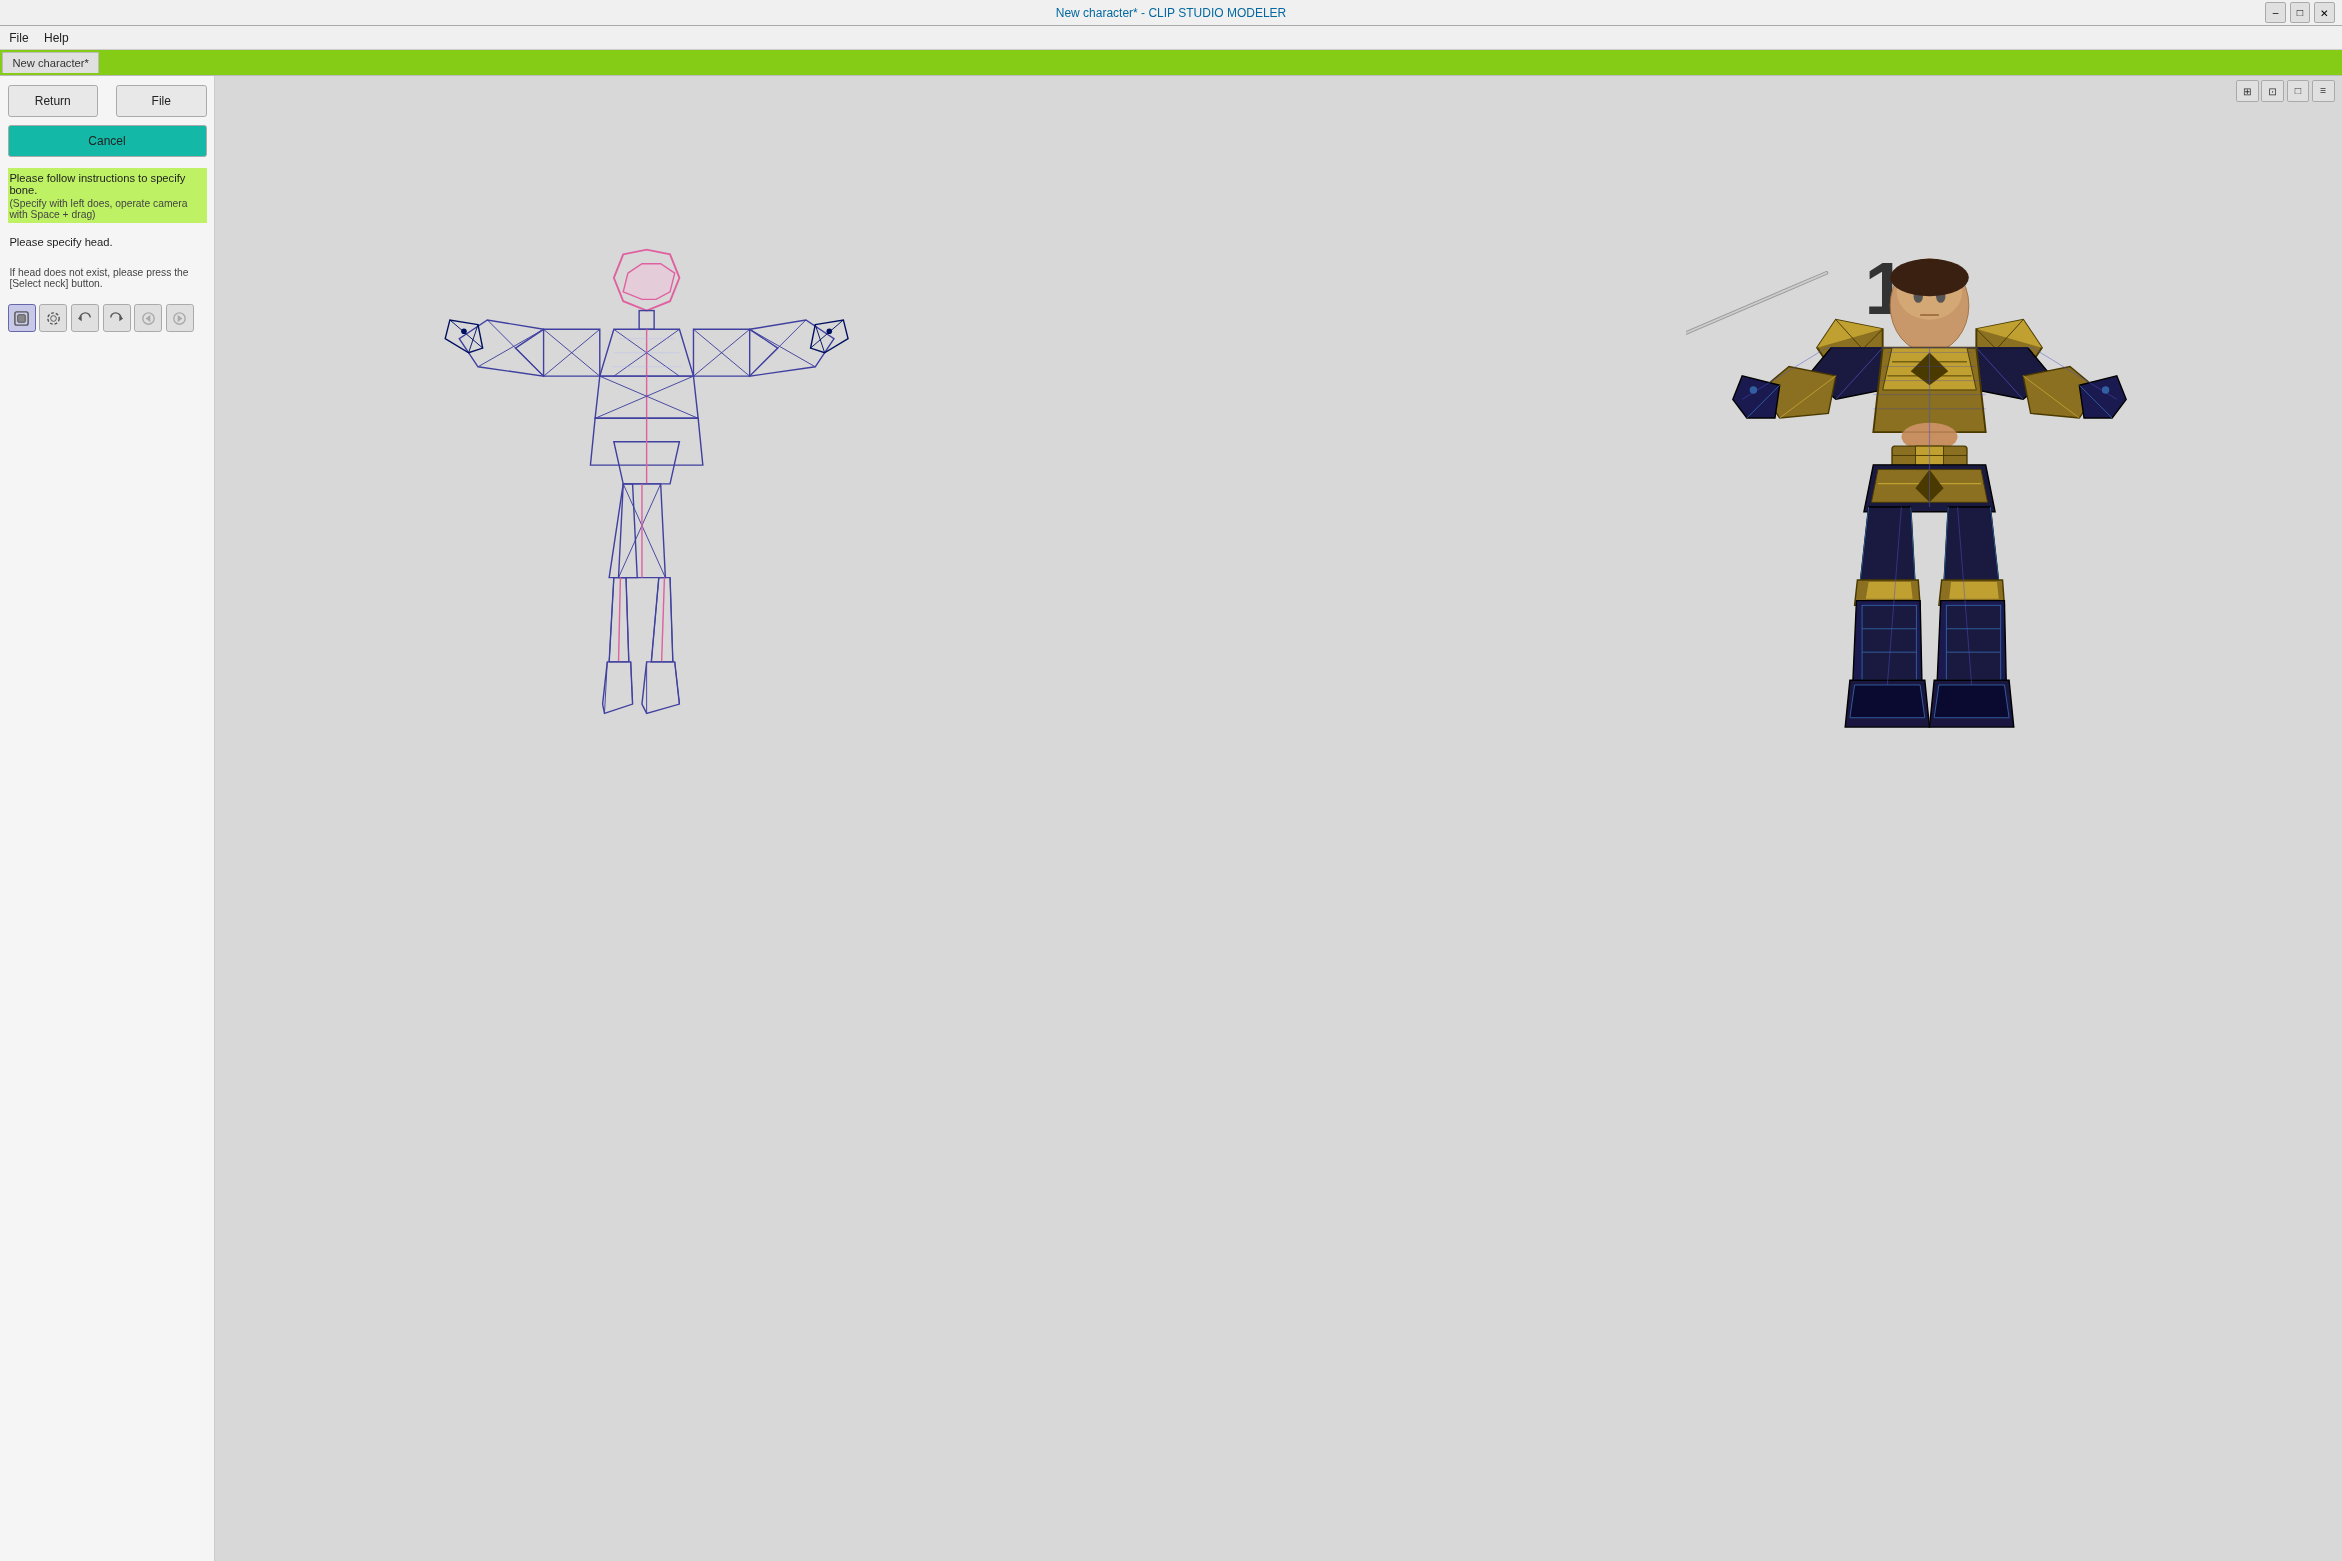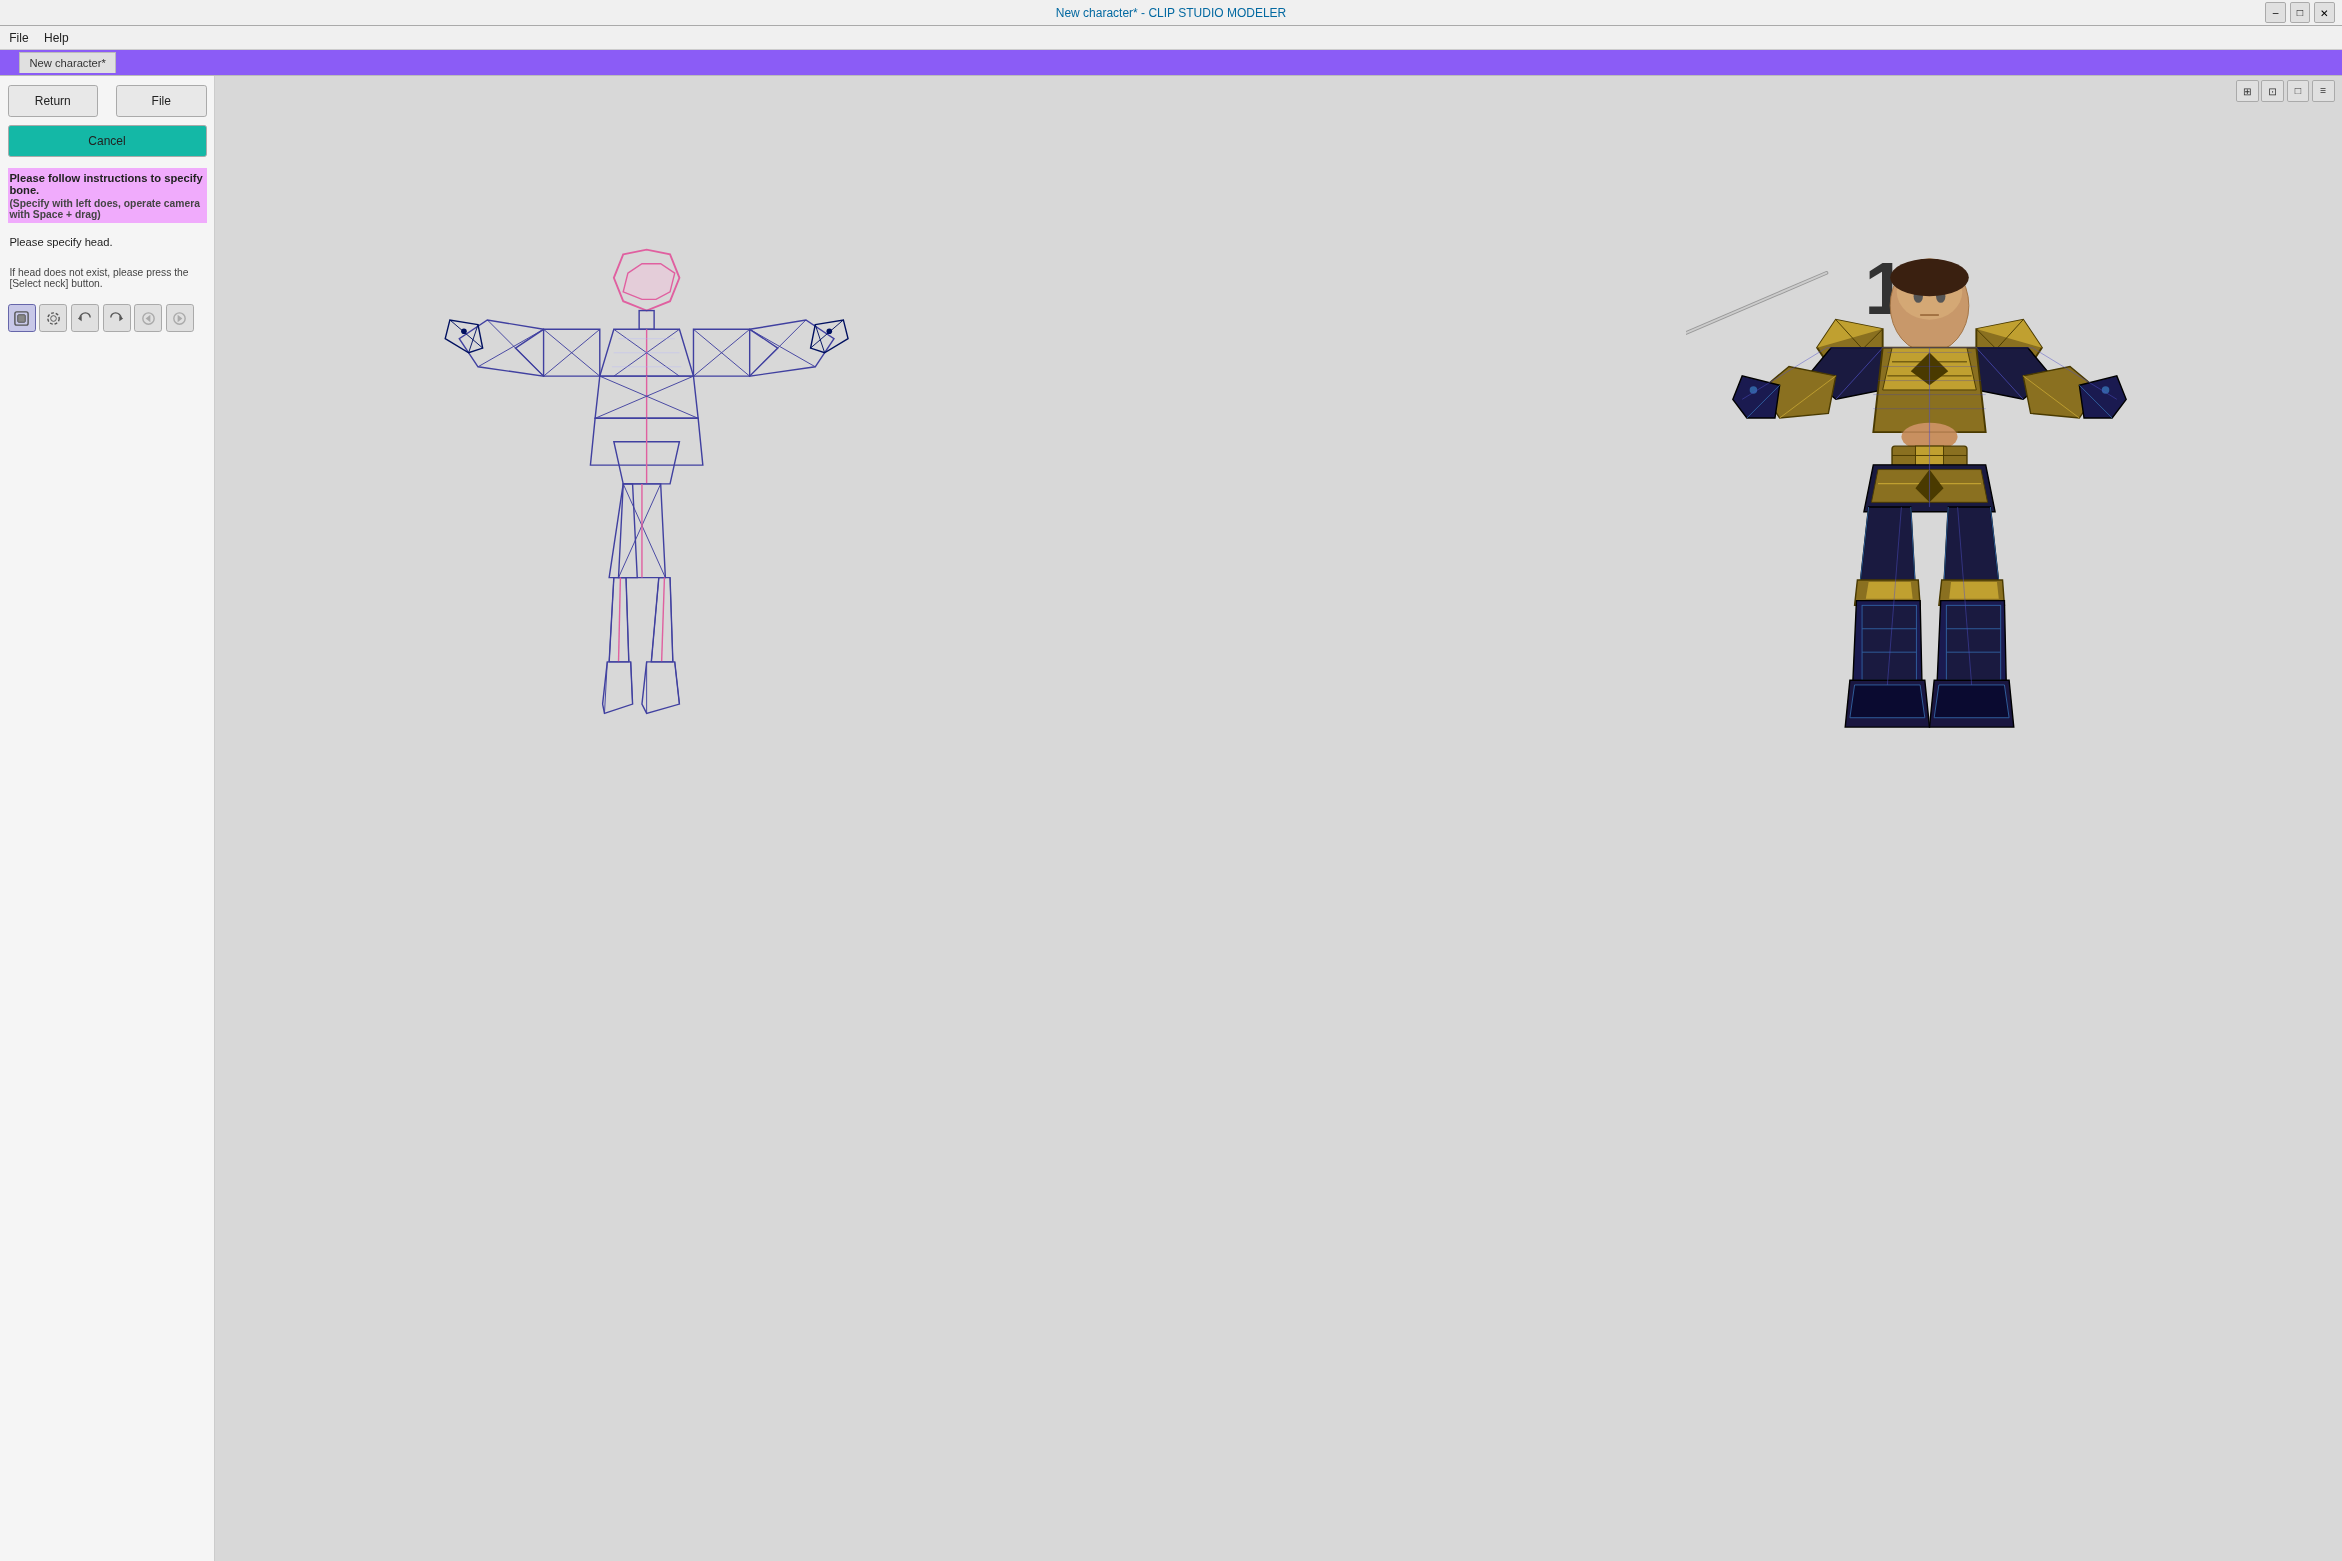--- a/index.html
+++ b/index.html
@@ -63,25 +63,25 @@
       font-size: 12px;
       color: #222;
       cursor: pointer;
       padding: 1.9px 3.7px;
     }
 
     
     .tab-bar {
       width: 100%;
       height: 26px;
-      background: #8b5cf6;
+      background: #84cc16;
       border-bottom: 0.9px solid #bbb;
       display: flex;
       align-items: center;
-      padding: 0 19px;
+      padding: 0 2px;
     }
     .tab {
       font-size: 11.2px;
       color: #333;
       padding: 3.7px 9.4px;
       border: 0.9px solid #bbb;
       border-bottom: none;
       background: #e0e0e0;
       cursor: pointer;
       display: flex;
@@ -129,24 +129,23 @@
       background: #14b8a6;
       border: 0.9px solid #aaa;
       border-radius: 2.8px;
       font-size: 12px;
       cursor: pointer;
       color: #222;
       margin-bottom: 11.2px;
     }
 
     .instruction-box {
-      background: #f0abfc;
+      background: #bef264;
       padding: 3.7px 1.9px;
       margin-bottom: 9.4px;
-      font-weight: bold;
     }
     .instruction-title {
       font-size: 11.2px;
       color: #222;
       margin-bottom: 1.9px;
     }
     .instruction-sub {
       font-size: 10.3px;
       color: #444;
     }

